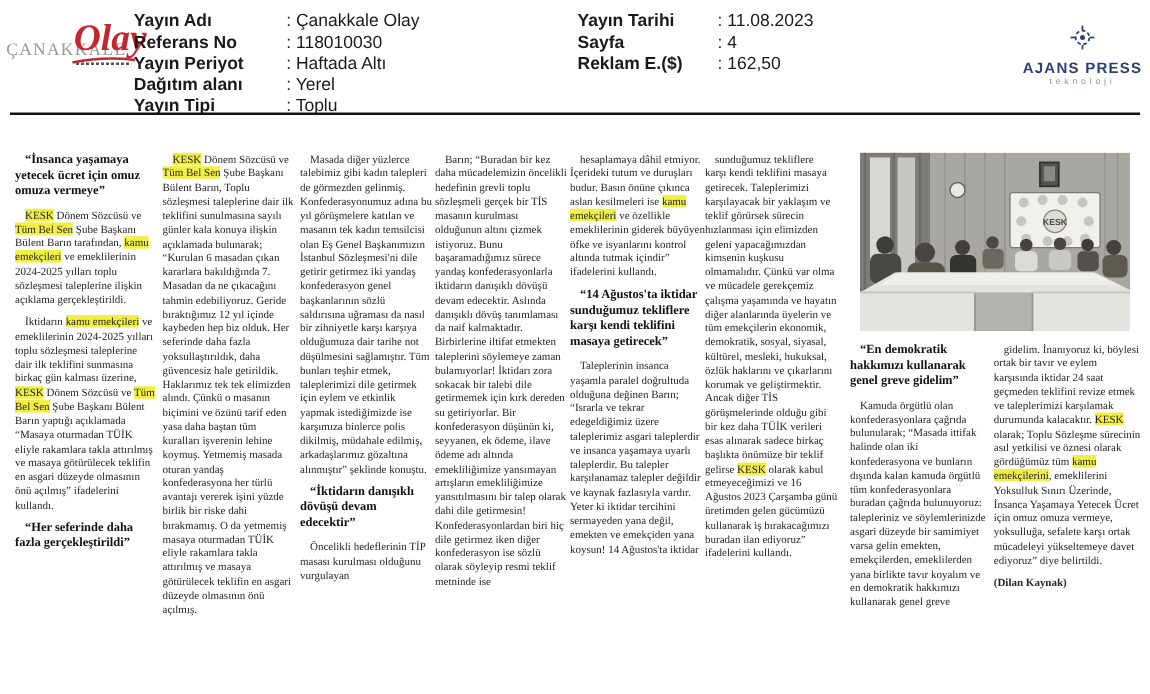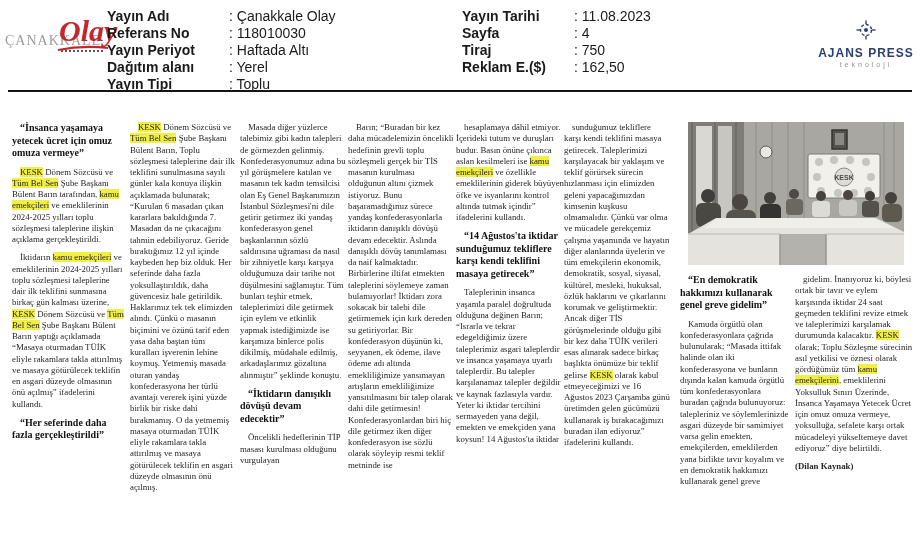--- a/index.html
+++ b/index.html
@@ -92,24 +92,20 @@
     <div class="meta meta-right">
       <div class="meta-row">
         <span class="meta-label">Yayın Tarihi</span>
         <span class="meta-value">: 11.08.2023</span>
       </div>
       <div class="meta-row">
         <span class="meta-label">Sayfa</span>
         <span class="meta-value">: 4</span>
       </div>
       <div class="meta-row">
-        <span class="meta-label">Tiraj</span>
-        <span class="meta-value">: 750</span>
-      </div>
-      <div class="meta-row">
         <span class="meta-label">Reklam E.($)</span>
         <span class="meta-value">: 162,50</span>
       </div>
     </div>
 
     <div class="ajans">
       <svg width="20" height="20" viewBox="0 0 20 20">
         <circle cx="10" cy="10" r="5.5" fill="none" stroke="#2b3f74" stroke-width="1.4" stroke-dasharray="3 2"></circle>
         <circle cx="10" cy="10" r="2" fill="#2b3f74"></circle>
         <line x1="10" y1="0.5" x2="10" y2="4" stroke="#2b3f74" stroke-width="1.4"></line>

